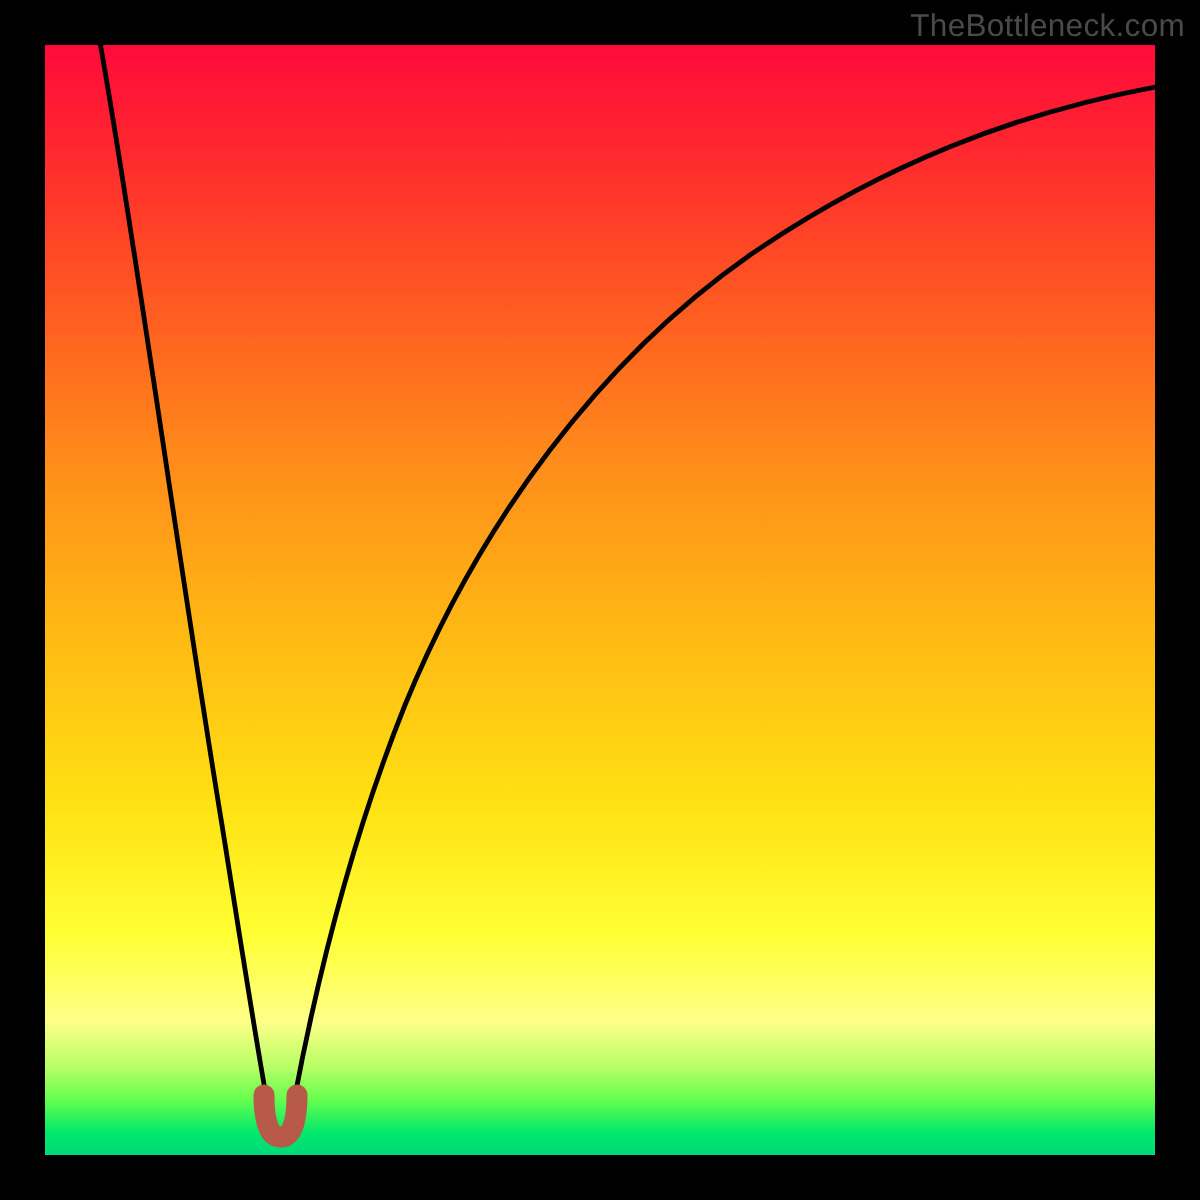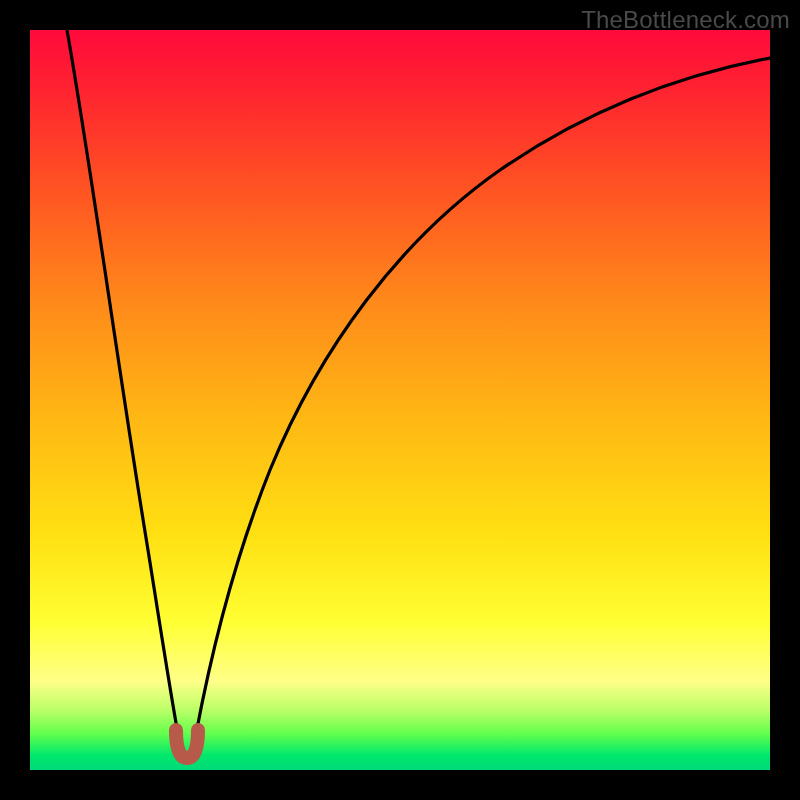--- a/index.html
+++ b/index.html
@@ -36,21 +36,21 @@
       #66ff4d 95%,
       #00e86b 98%,
       #00d97a 100%
     );
   }
   .watermark {
     position: absolute;
     top: 6px;
     right: 10px;
     color: #4a4a4a;
-    font-size: 24px;
+    font-size: 21px;
     font-weight: 500;
     letter-spacing: 0.2px;
   }
   svg.curve {
     position: absolute;
     left: 0; top: 0;
     width: 740px; height: 740px;
   }
 </style>
 </head>

